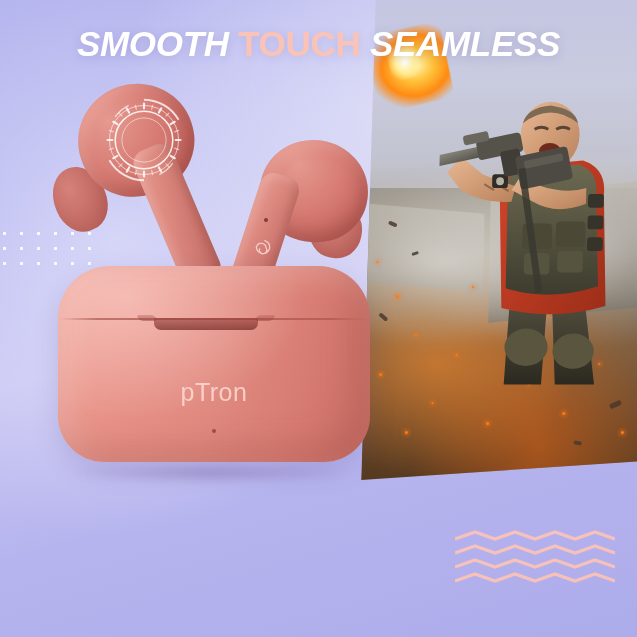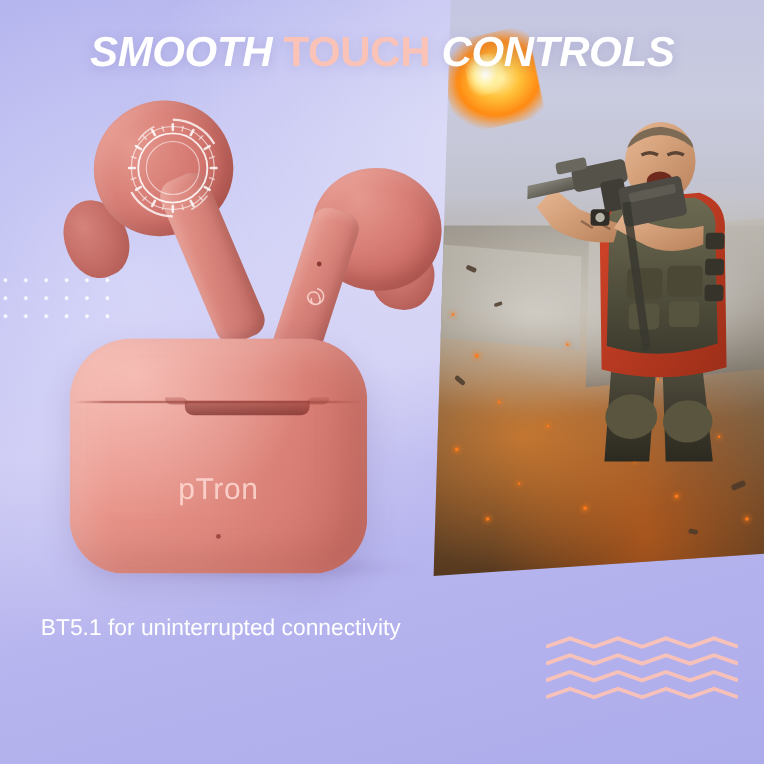--- a/index.html
+++ b/index.html
@@ -99,21 +99,21 @@
   .eartip{
     position:absolute;border-radius:50% 50% 46% 46%;
     background:radial-gradient(ellipse at 38% 30%, #d5837b 0%, #c46d66 50%, #a9534c 100%);
   }
 
   
   .hud{position:absolute;left:96px;top:92px;width:96px;height:96px;pointer-events:none;}
 
   
   .case{
-    position:absolute;left:58px;top:282px;width:248px;height:196px;
+    position:absolute;left:58px;top:266px;width:312px;height:196px;
     border-radius:52px 52px 46px 46px;
     background:
       radial-gradient(ellipse at 22% 16%, rgba(255,220,214,.55) 0%, rgba(255,220,214,0) 52%),
       linear-gradient(105deg,#eda196 0%,#e89389 24%,#e08a80 52%,#d87d73 74%,#c96d64 100%);
     box-shadow:inset -14px -14px 34px rgba(150,70,62,.30), inset 10px 10px 28px rgba(255,215,208,.35),
                0 10px 26px rgba(90,70,140,.18);
   }
   .case-seam{
     position:absolute;left:2px;right:2px;top:52px;height:2px;
     background:linear-gradient(90deg,rgba(170,85,78,0) 0%,rgba(165,80,72,.65) 12%,rgba(165,80,72,.75) 50%,rgba(165,80,72,.6) 88%,rgba(170,85,78,0) 100%);
@@ -343,22 +343,21 @@
   <svg class="waves" viewBox="0 0 160 66" preserveAspectRatio="none">
     <g fill="none" stroke="#fbc3b7" stroke-width="3.2">
       <polyline points="0,10 20,3 40,10 60,3 80,10 100,3 120,10 140,3 160,10"></polyline>
       <polyline points="0,24 20,17 40,24 60,17 80,24 100,17 120,24 140,17 160,24"></polyline>
       <polyline points="0,38 20,31 40,38 60,31 80,38 100,31 120,38 140,31 160,38"></polyline>
       <polyline points="0,52 20,45 40,52 60,45 80,52 100,45 120,52 140,45 160,52"></polyline>
     </g>
   </svg>
 
   <div class="headline">
-    <span class="w">SMOOTH </span><span class="p">TOUCH</span><span class="w"> CONTROLS</span>
+    <span class="w">SMOOTH </span><span class="p">TOUCH</span><span class="w"> SEAMLESS</span>
   </div>
 
   <div class="bottom-block">
     <div class="bl-2">
-      <div>BT5.1 for uninterrupted connectivity</div>
     </div>
   </div>
 
 </div>
 
 </body></html>

